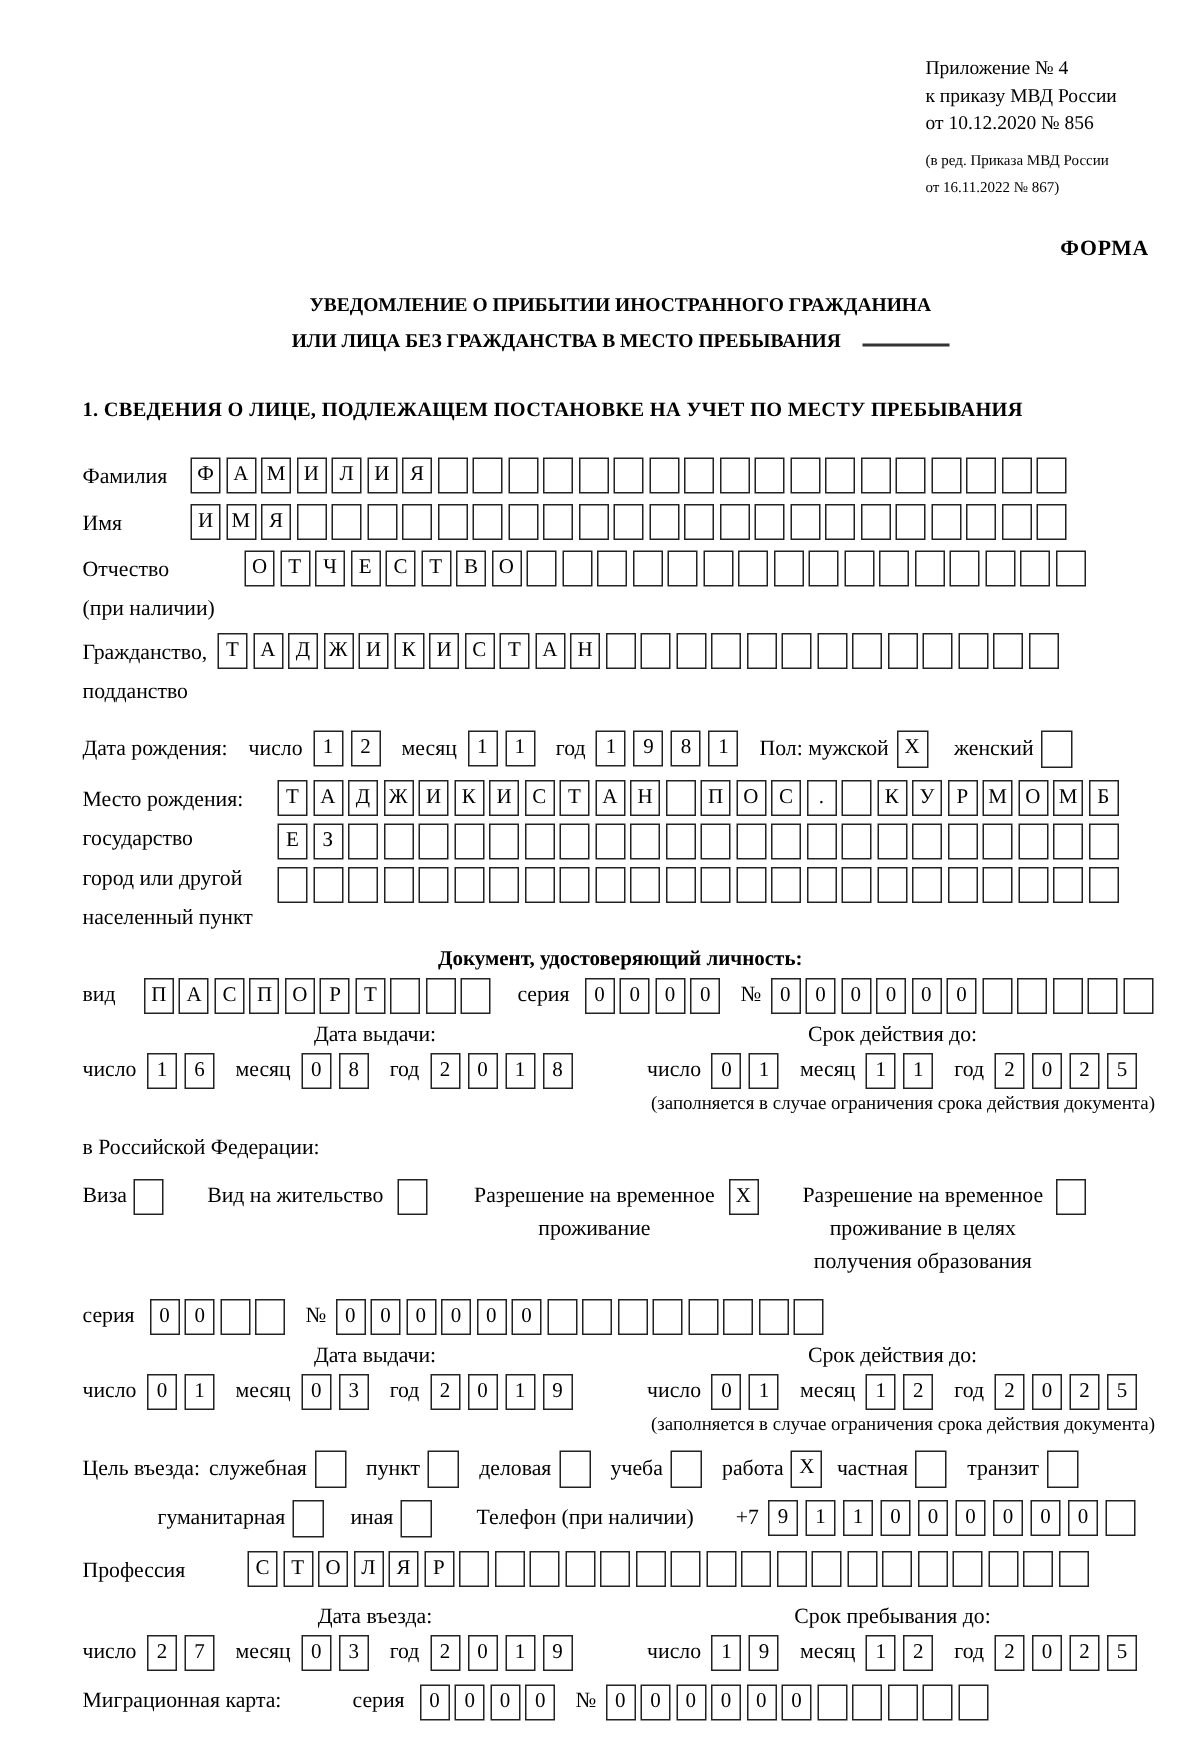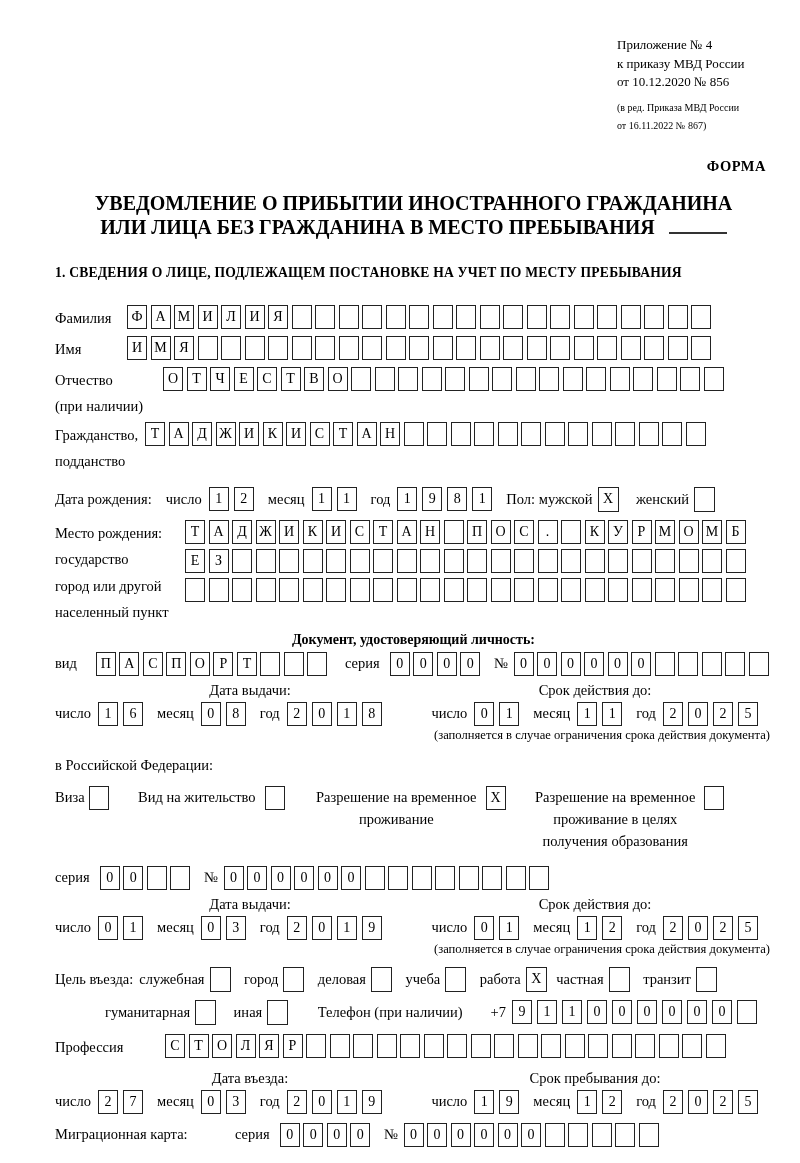--- a/index.html
+++ b/index.html
@@ -6,21 +6,21 @@
   .page {
     position:relative; width:800px; min-height:1163px; box-sizing:border-box;
     background:#fff; color:#000;
     font-family:"Liberation Serif","DejaVu Serif",serif;
     font-size:14.5px; padding:36px 28px 24px 55px;
   }
   
   .appendix { margin-left:562px; font-size:13px; line-height:18.5px; }
   .appendix-note { margin-left:562px; font-size:10px; line-height:18.5px; margin-top:7px; }
   .form-word { text-align:right; font-weight:bold; font-size:14.5px; margin-top:22px; padding-right:6px; letter-spacing:.5px; }
-  .title { text-align:center; font-weight:bold; font-size:20px; line-height:24px; margin-top:16px; }
+  .title { text-align:center; font-weight:bold; font-size:13px; line-height:24px; margin-top:16px; }
   .title .uline { display:inline-block; width:58px; border-bottom:2px solid #333; height:1px; margin-left:14px; vertical-align:baseline; }
   .section-h { font-weight:bold; font-size:13.6px; margin-top:26px; letter-spacing:.2px; }
 
   
   .cells { display:inline-flex; flex-wrap:nowrap; }
   .cell {
     display:inline-block; box-sizing:border-box; width:20px; height:24px;
     border:1.8px solid #222; margin-right:3.5px; flex:none;
     text-align:center; font-size:14px; line-height:21px; font-family:"Liberation Serif",serif;
   }
@@ -70,21 +70,21 @@
     </div>
   <div class="appendix-note">
       <div>(в ред. Приказа МВД России</div>
       <div>от 16.11.2022 № 867)</div>
     </div>
 
   <div class="form-word">ФОРМА</div>
 
   <div class="title">
     <div>УВЕДОМЛЕНИЕ О ПРИБЫТИИ ИНОСТРАННОГО ГРАЖДАНИНА</div>
-    <div><span>ИЛИ ЛИЦА БЕЗ ГРАЖДАНИНА В МЕСТО ПРЕБЫВАНИЯ</span><span class="uline"></span></div>
+    <div><span>ИЛИ ЛИЦА БЕЗ ГРАЖДАНСТВА В МЕСТО ПРЕБЫВАНИЯ</span><span class="uline"></span></div>
   </div>
 
   <div class="section-h">1. СВЕДЕНИЯ О ЛИЦЕ, ПОДЛЕЖАЩЕМ ПОСТАНОВКЕ НА УЧЕТ ПО МЕСТУ ПРЕБЫВАНИЯ</div>
 
   <div class="frow" style="margin-top:24px">
     <span class="flabel lw68">Фамилия</span>
     <span class="cells">
         <span class="cell">Ф</span>
         <span class="cell">А</span>
         <span class="cell">М</span>
@@ -536,21 +536,21 @@
 
   <div class="inlinerow" style="margin-top:10px">
     <span class="gap6">Цель въезда:</span>
     <span class="cb gap10">
         <span class="cb-label">служебная</span>
         <span class="cells">
           <span class="cell"></span>
         </span>
       </span>
     <span class="cb gap10">
-        <span class="cb-label">город</span>
+        <span class="cb-label">пункт</span>
         <span class="cells">
           <span class="cell"></span>
         </span>
       </span>
     <span class="cb gap10">
         <span class="cb-label">деловая</span>
         <span class="cells">
           <span class="cell"></span>
         </span>
       </span>

